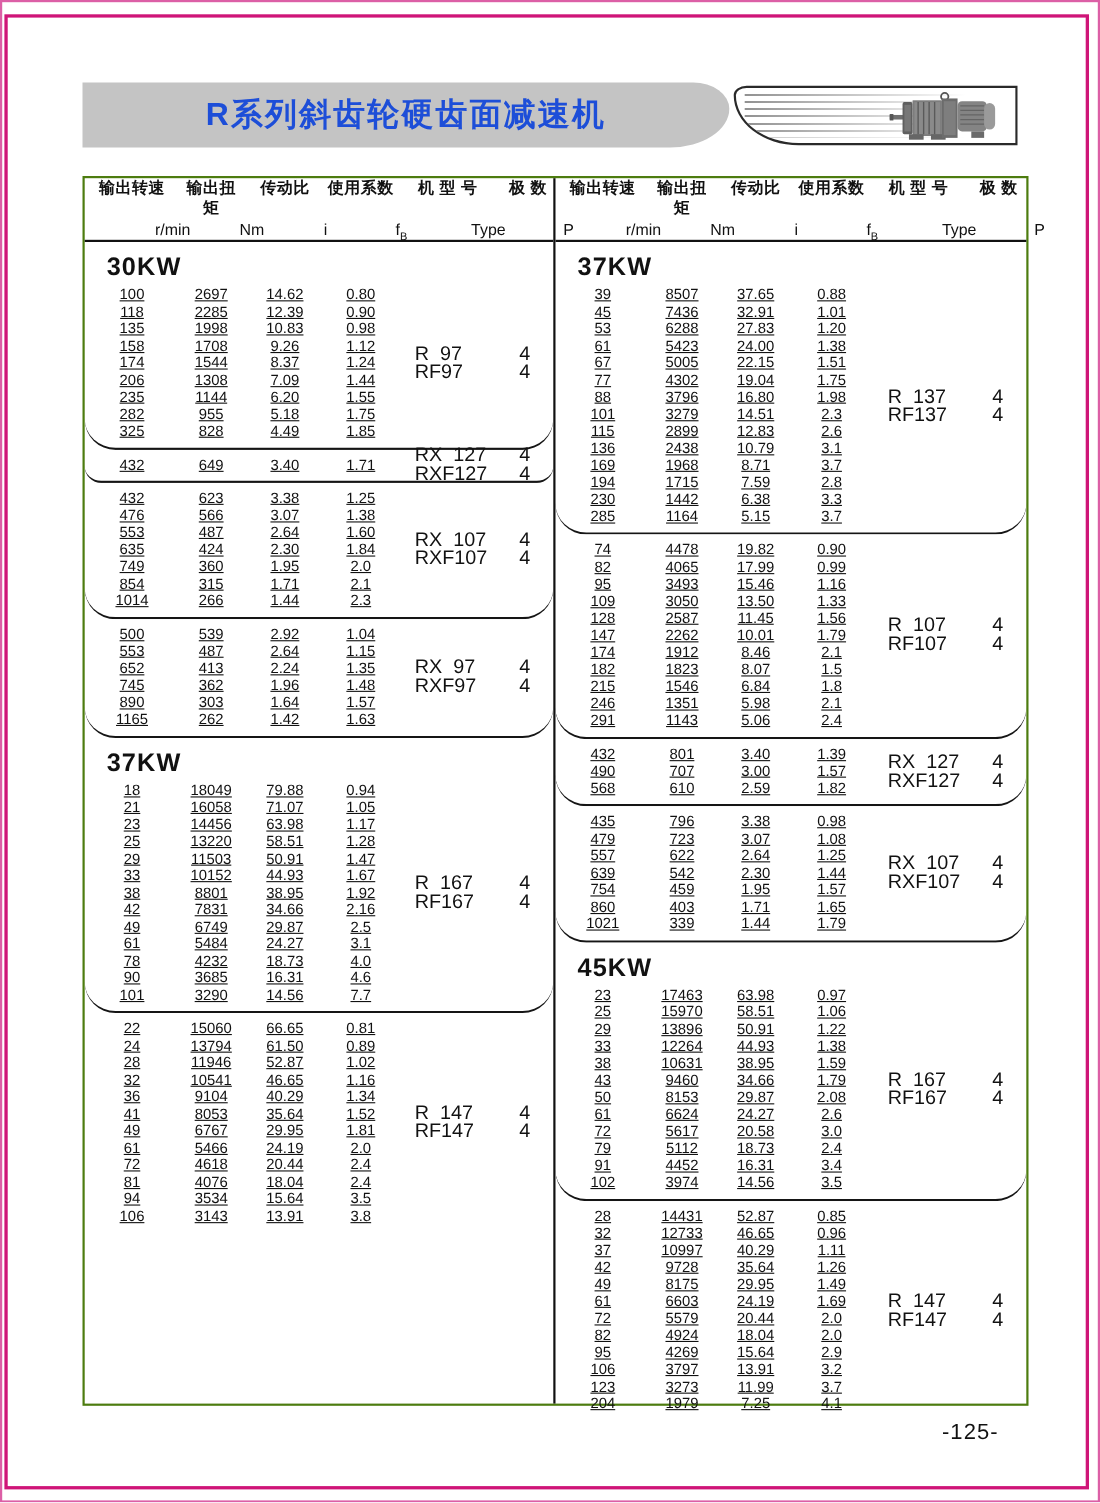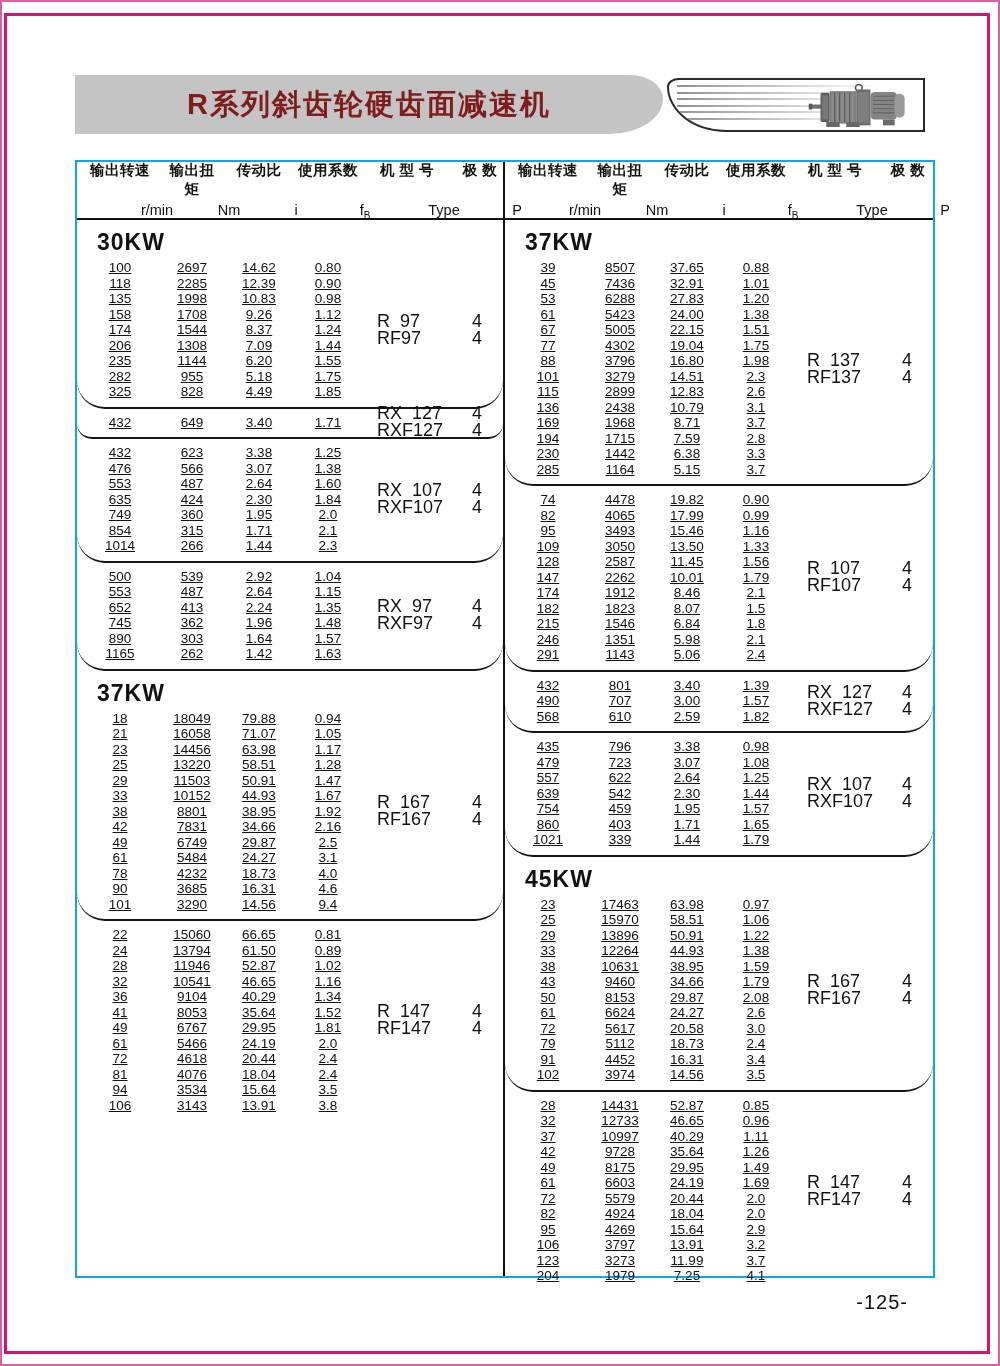--- a/index.html
+++ b/index.html
@@ -9,35 +9,35 @@
 
   
   .outer-line { position:absolute; inset:0; border:2px solid #d4femagenta; }
   .outer-line { border:2px solid #dc5fa6; }
   .frame { position:absolute; left:4px; top:13px; right:10px; bottom:12px; border:3px solid #cf1578; }
 
   
   .banner { position:absolute; left:75px; top:75px; width:588px; height:59px;
             background:#c4c4c4; border-top-right-radius:55px 40px; border-bottom-right-radius:90px 59px;
             display:flex; align-items:center; justify-content:center; }
-  .banner-title { font-size:29px; font-weight:bold; letter-spacing:2px; color:#7f1d1d; }
+  .banner-title { font-size:29px; font-weight:bold; letter-spacing:2px; color:#1d4ed8; }
 
   
   .photo-box { position:absolute; left:667px; top:78px; width:258px; height:54px;
                border:2px solid #2a2a2a; border-bottom-left-radius:70px 54px; border-top-left-radius:14px 10px;
                background:#fff; overflow:hidden; }
   .speedlines { position:absolute; left:8px; right:4px; top:5px; bottom:5px;
                 background:repeating-linear-gradient(to bottom,#8d8d8d 0 2px,transparent 2px 6.6px); }
   .speedfade { position:absolute; inset:0;
                background:linear-gradient(to right, rgba(255,255,255,0) 0%, rgba(255,255,255,.55) 45%, #ffffff 82%); }
   .motor-svg { position:absolute; right:10px; top:2px; height:50px; width:110px; }
 
   
   .table { position:absolute; left:75px; top:160px; width:860px; height:1118px;
-           border:2px solid #0ea5e9; display:flex; }
+           border:2px solid #4d7c0f; display:flex; }
   .half { width:50%; display:flex; flex-direction:column; }
   .half.left { border-right:2px solid #111; }
 
   .thead { height:58px; border-bottom:2px solid #111; display:flex; flex-direction:column;
            justify-content:center; gap:3px; padding-top:2px; }
   .hrow { display:grid; grid-template-columns:86px 58px 76px 62px 96px 50px; }
   .hrow .hcell { text-align:center; }
   .hrow.zh { font-weight:bold; font-size:14.5px; letter-spacing:0.5px; }
   .hrow.en { font-size:14.5px;padding-left:37px; }
   .hrow.en sub { font-size:10px; }
@@ -409,21 +409,21 @@
                 <div class="row">
                   <span class="cell">90</span>
                   <span class="cell">3685</span>
                   <span class="cell">16.31</span>
                   <span class="cell">4.6</span>
                 </div>
                 <div class="row">
                   <span class="cell">101</span>
                   <span class="cell">3290</span>
                   <span class="cell">14.56</span>
-                  <span class="cell">9.4</span>
+                  <span class="cell">7.7</span>
                 </div>
               </div>
               <div class="typecol">
                 <div class="typeline">
                   <span class="tname">R  167</span>
                   <span class="tp">4</span>
                 </div>
                 <div class="typeline">
                   <span class="tname">RF167</span>
                   <span class="tp">4</span>

